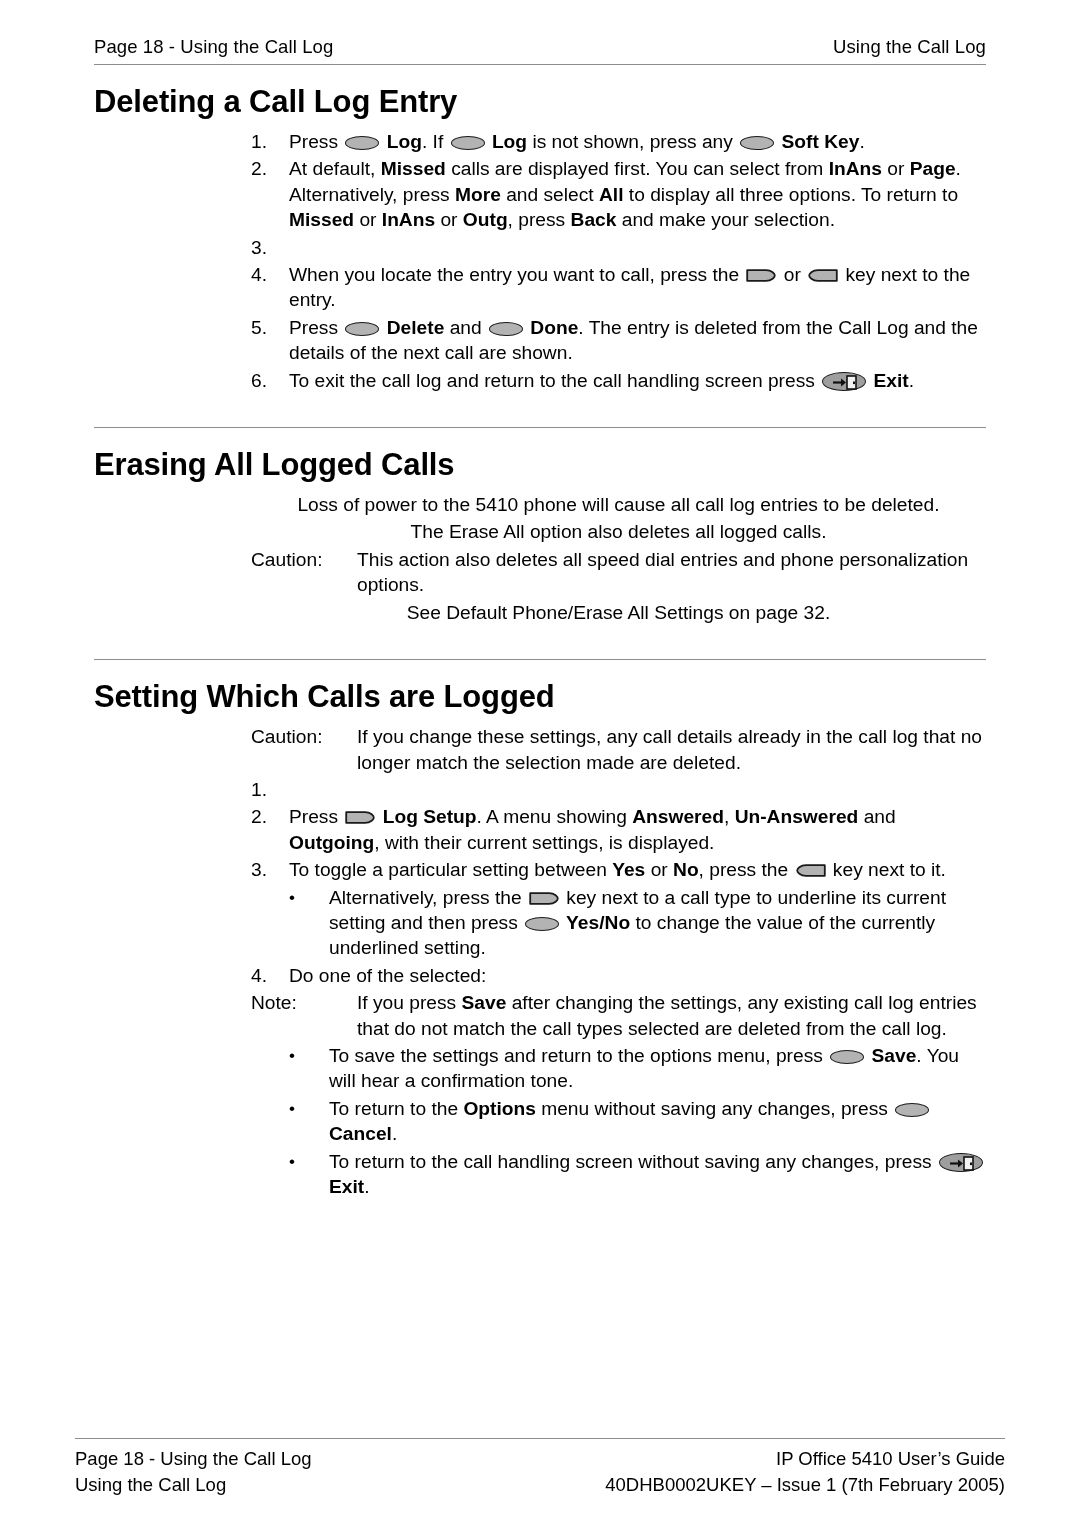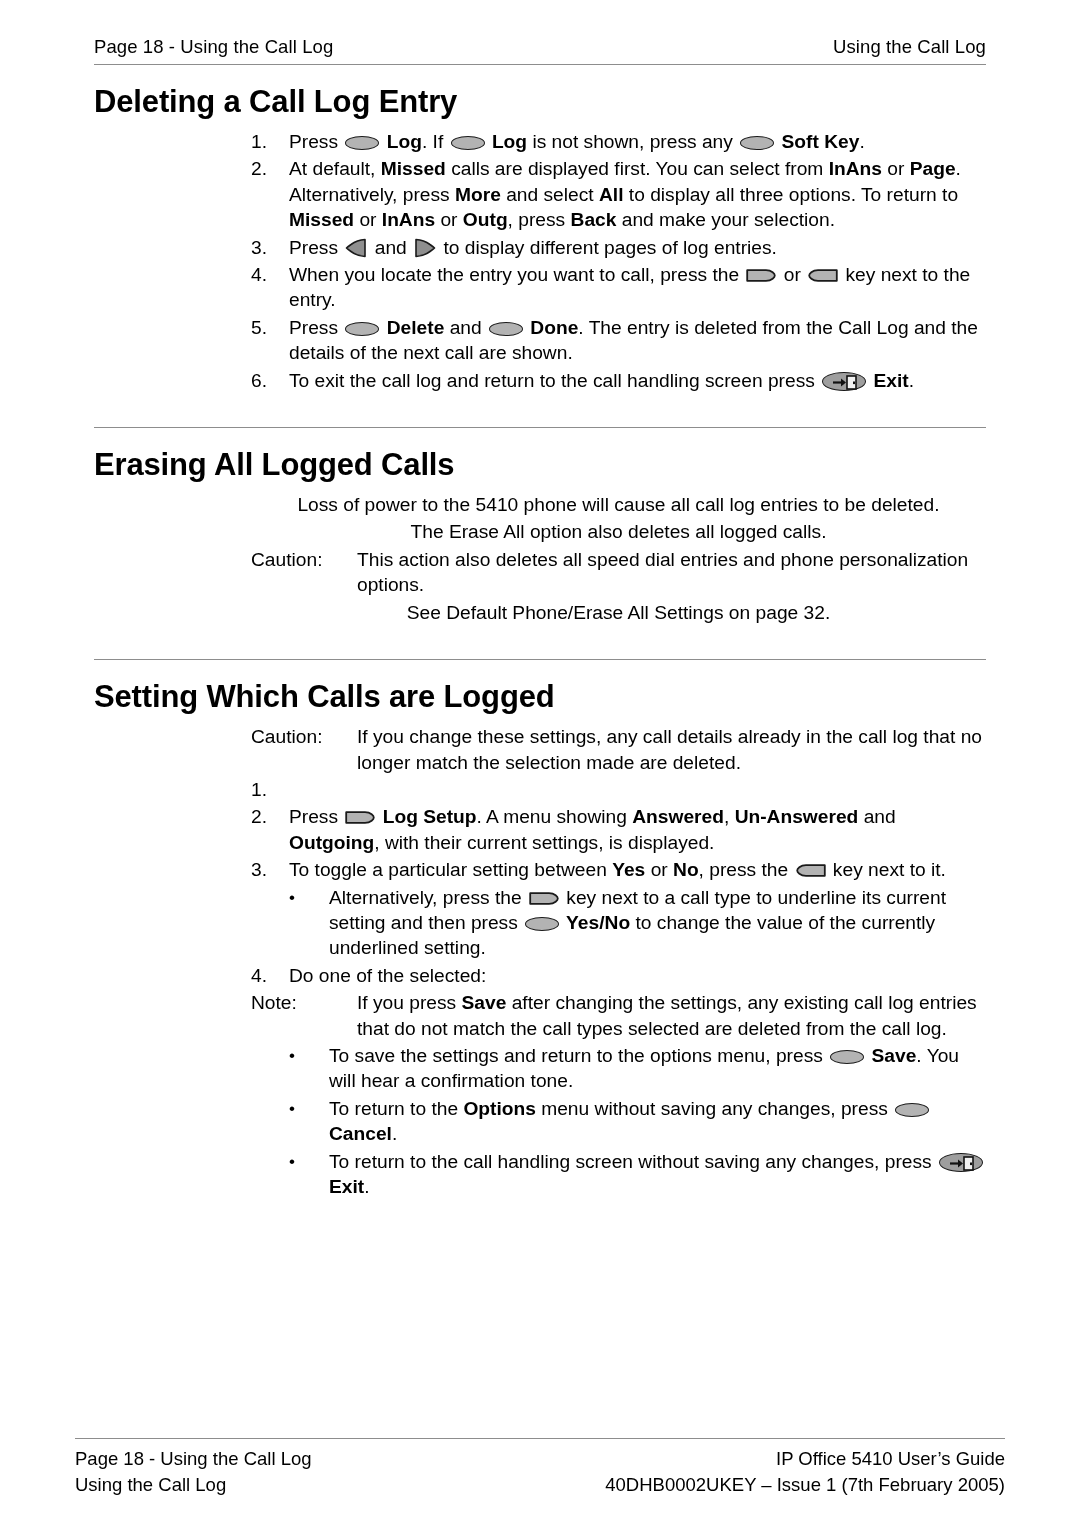--- a/index.html
+++ b/index.html
@@ -169,25 +169,20 @@
       <div class="row num-row">
         <span class="marker">1.</span>
         <span class="body">Press <span class="icon ic-soft"></span><b> Log</b>. If <span class="icon ic-soft"></span><b> Log</b> is not shown, press any <span class="icon ic-soft"></span><b> Soft Key</b>.</span>
       </div>
       <div class="row num-row">
         <span class="marker">2.</span>
         <span class="body">At default, <b>Missed</b> calls are displayed first. You can select from <b>InAns</b> or <b>Page</b>. Alternatively, press <b>More</b> and select <b>All</b> to display all three options. To return to <b>Missed</b> or <b>InAns</b> or <b>Outg</b>, press <b>Back</b> and make your selection.</span>
       </div>
       <div class="row num-row">
         <span class="marker">3.</span>
-        <span class="body">Press <span class="icon ic-arrow"><svg width="22" height="20" viewBox="0 0 22 20">
-              <path d="M20 1.5 L20 18.5 C20 18.5 12 18 6 13.5 C2.5 11 1.5 10 1.5 10 C1.5 10 2.5 9 6 6.5 C12 2 20 1.5 20 1.5 Z" fill="#8f8f8f" stroke="#1a1a1a" stroke-width="1.6" stroke-linejoin="round"></path>
-            </svg></span> and <span class="icon ic-arrow"><svg width="22" height="20" viewBox="0 0 22 20">
-              <path d="M2 1.5 L2 18.5 C2 18.5 10 18 16 13.5 C19.5 11 20.5 10 20.5 10 C20.5 10 19.5 9 16 6.5 C10 2 2 1.5 2 1.5 Z" fill="#8f8f8f" stroke="#1a1a1a" stroke-width="1.6" stroke-linejoin="round"></path>
-            </svg></span> to display different pages of log entries.</span>
       </div>
       <div class="row num-row">
         <span class="marker">4.</span>
         <span class="body">When you locate the entry you want to call, press the <span class="icon ic-line-r"><svg width="30" height="15" viewBox="0 0 30 15">
               <path d="M1.2 2.2 H20 C26 2.2 28.8 6 28.8 7.5 C28.8 9 26 12.8 20 12.8 H1.2 Z" fill="#b3b3b3" stroke="#1a1a1a" stroke-width="1.8" stroke-linejoin="round"></path>
             </svg></span> or <span class="icon ic-line-l"><svg width="30" height="15" viewBox="0 0 30 15">
               <path d="M28.8 2.2 H10 C4 2.2 1.2 6 1.2 7.5 C1.2 9 4 12.8 10 12.8 H28.8 Z" fill="#b3b3b3" stroke="#1a1a1a" stroke-width="1.8" stroke-linejoin="round"></path>
             </svg></span> key next to the entry.</span>
       </div>
       <div class="row num-row">

